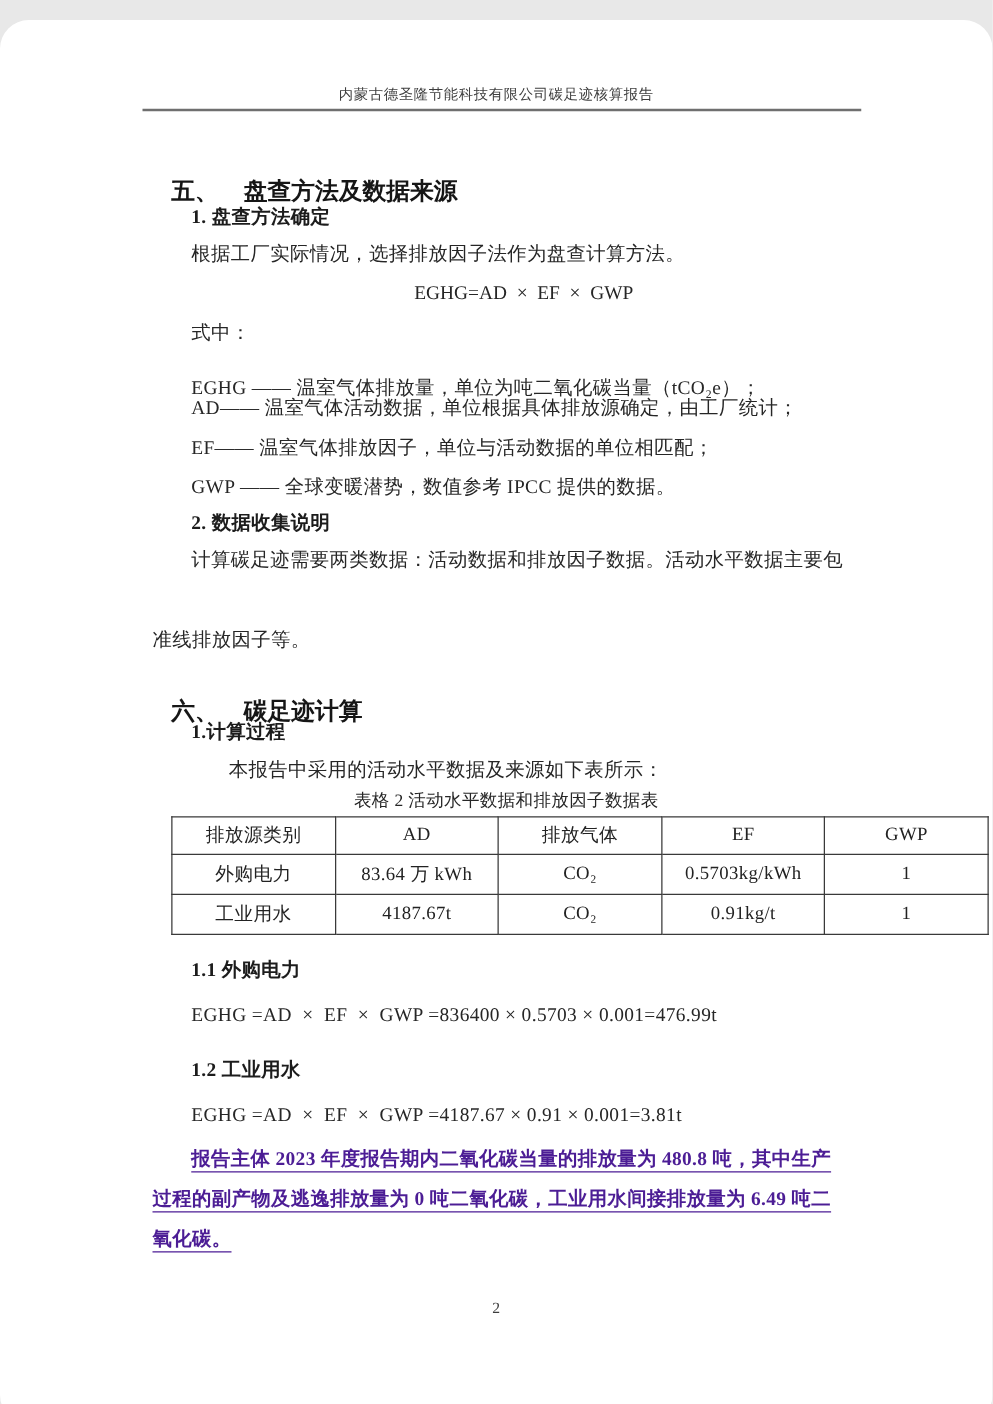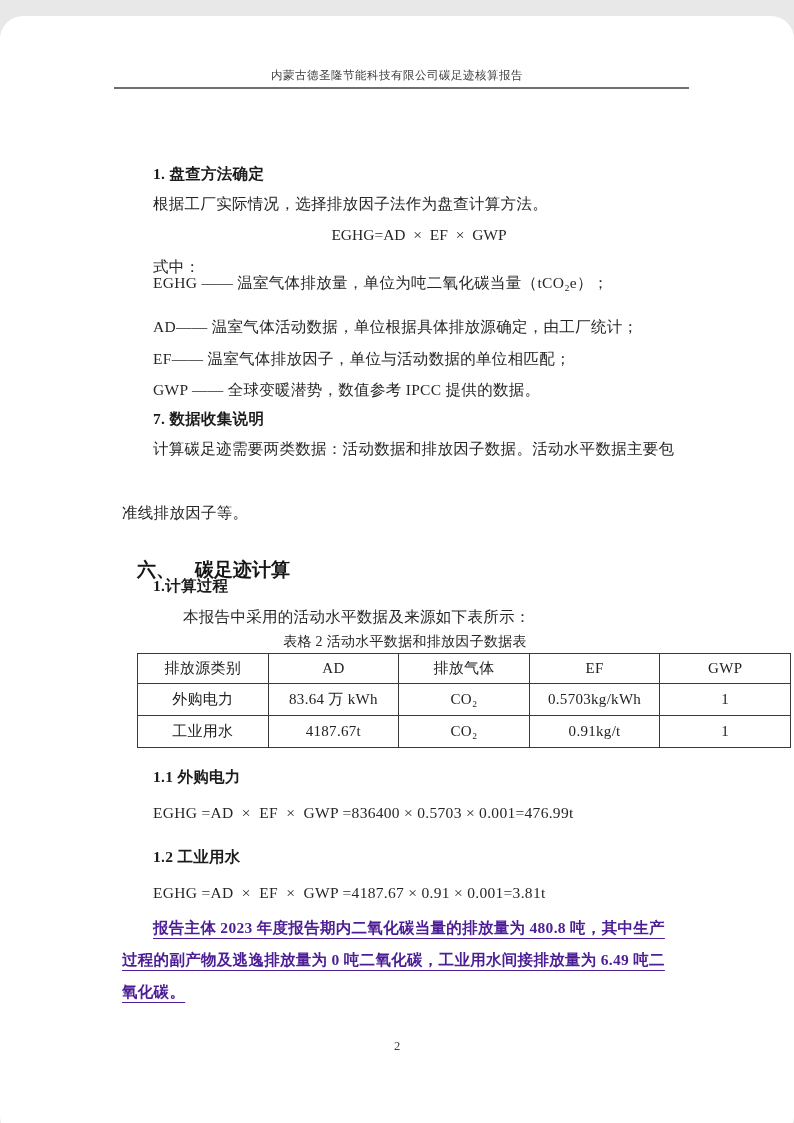--- a/index.html
+++ b/index.html
@@ -100,35 +100,38 @@
   }
 </style>
 </head>
 <body>
 
 <div class="page">
 
   <div class="abs doc-header">内蒙古德圣隆节能科技有限公司碳足迹核算报告</div>
   <div class="abs header-rule"></div>
 
+  <div class="abs h1" style="left:118px; top:102px;">
+    <span class="h1-num">五、</span><span class="h1-title">盘查方法及数据来源</span>
+  </div>
 
   <div class="abs sub" style="left:153px; top:147px;">1. 盘查方法确定</div>
 
   <div class="abs line" style="left:153px; top:177px;">根据工厂实际情况，选择排放因子法作为盘查计算方法。</div>
 
   <div class="abs center-formula" style="top:208px;">EGHG=AD  ×  EF  ×  GWP</div>
 
   <div class="abs line" style="left:153px; top:240px;">式中：</div>
 
-  <div class="abs line" style="left:153px; top:256px;">EGHG —— 温室气体排放量，单位为吨二氧化碳当量（tCO₂e）；</div>
+  <div class="abs line" style="left:153px; top:284px;">EGHG —— 温室气体排放量，单位为吨二氧化碳当量（tCO₂e）；</div>
   <div class="abs line" style="left:153px; top:300px;">AD—— 温室气体活动数据，单位根据具体排放源确定，由工厂统计；</div>
   <div class="abs line" style="left:153px; top:332px;">EF—— 温室气体排放因子，单位与活动数据的单位相匹配；</div>
   <div class="abs line" style="left:153px; top:363px;">GWP —— 全球变暖潜势，数值参考 IPCC 提供的数据。</div>
 
-  <div class="abs sub" style="left:153px; top:392px;">7. 数据收集说明</div>
+  <div class="abs sub" style="left:153px; top:392px;">2. 数据收集说明</div>
 
   <div class="abs line" style="left:153px; top:422px;">计算碳足迹需要两类数据：活动数据和排放因子数据。活动水平数据主要包</div>
   <div class="abs line" style="left:122px; top:486px;">准线排放因子等。</div>
 
   <div class="abs h1" style="left:118px; top:518px;">
     <span class="h1-num">六、</span><span class="h1-title">碳足迹计算</span>
   </div>
 
   <div class="abs sub" style="left:153px; top:559px;">1.计算过程</div>
 

